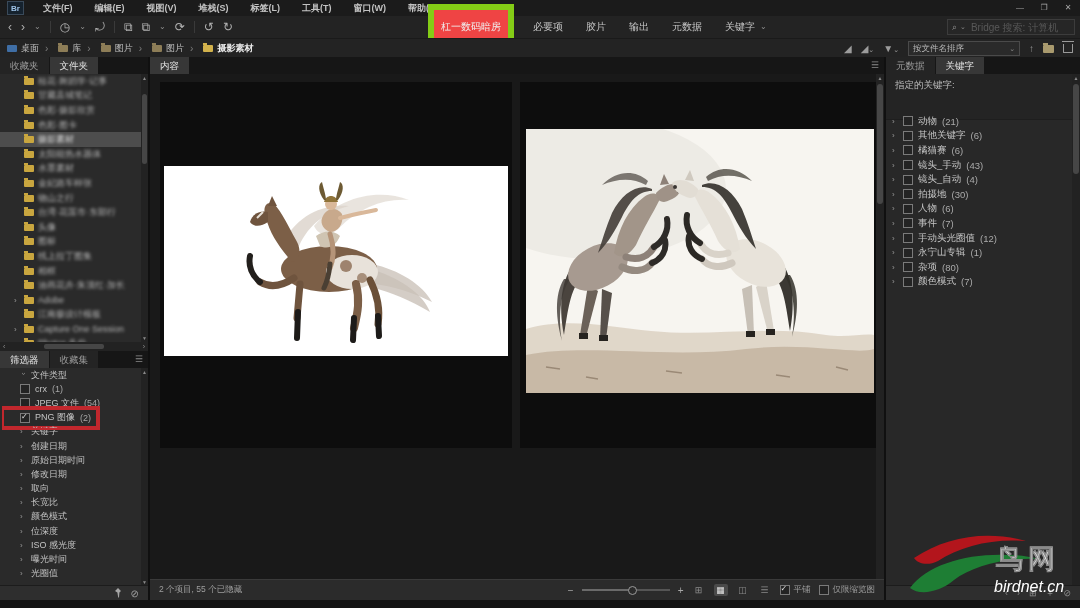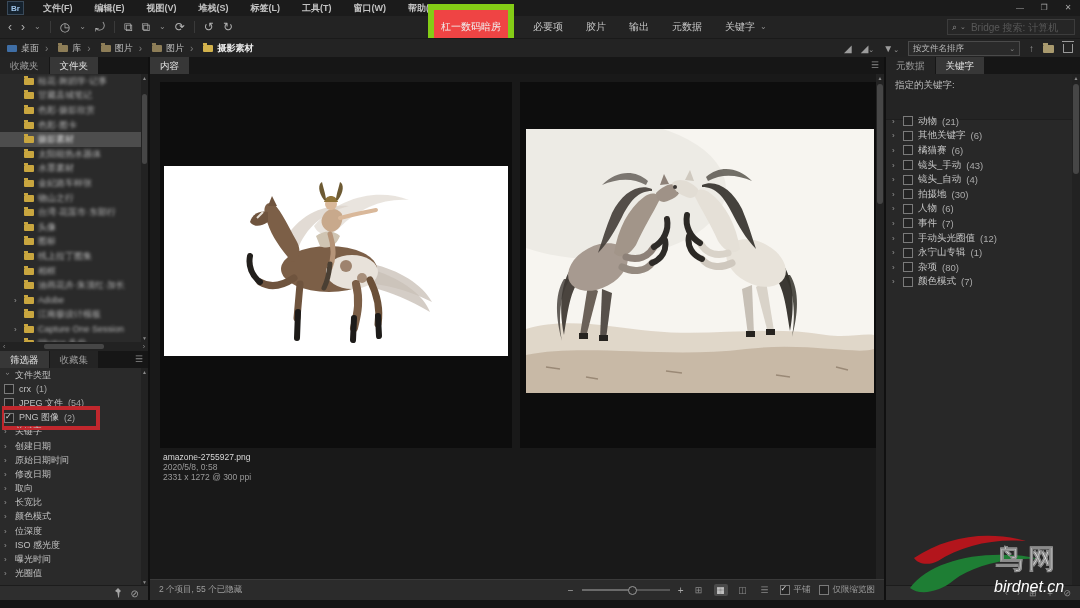--- a/index.html
+++ b/index.html
@@ -73,21 +73,21 @@
   .vscroll{position:absolute;right:0;width:7px;background:#222;}
   .vscroll .vthumb{position:absolute;left:1px;right:1px;background:#464646;border-radius:3px;}
   .varrow{position:absolute;left:0;right:0;text-align:center;font-size:5px;color:#8a8a8a;}
   .tree-vscroll{top:17px;height:268px;}
   .hscroll{position:absolute;left:0;right:0;top:285px;height:9px;background:#222;display:flex;align-items:center;
            justify-content:space-between;font-size:7px;color:#8f8f8f;padding:0 3px;}
   .hthumb{height:5px;width:60px;background:#464646;border-radius:2px;}
 
   .filter-tabs{position:absolute;left:0;right:0;top:294px;justify-content:flex-end;}
   .filter-list{position:absolute;left:0;right:0;top:311px;bottom:14px;overflow:hidden;font-size:9px;}
-  .f-row{height:14.2px;display:flex;align-items:center;gap:5px;padding-left:4px;position:relative;color:#c2c2c2;white-space:nowrap;}
+  .f-row{height:14.2px;display:flex;align-items:center;gap:5px;padding-left:20px;position:relative;color:#c2c2c2;white-space:nowrap;}
   .f-row .fchev{font-size:8px;color:#9a9a9a;width:6px;}
   .f-row .fchev.down{display:inline-block;transform:rotate(90deg);}
   .f-count{color:#a5a5a5;}
   .cb{width:8px;height:8px;border:1px solid #7a7a7a;background:#232323;flex:none;position:relative;}
   .cb.on::after{content:"✓";position:absolute;left:0;top:-2px;font-size:8px;color:#e0e0e0;}
   .f-row.annotated::after{content:"";position:absolute;left:2px;right:50px;top:-3px;bottom:-3px;
                           border:2px solid #c1272d;pointer-events:none;}
   .pin-svg{display:block;}
   .clear-gly{font-size:10px;color:#9d9d9d;}
 
@@ -582,25 +582,20 @@
                 <path d="M100,128 C112,132 122,128 128,118" stroke="#d9d3c9" stroke-width="7" stroke-linecap="round" fill="none"></path>
                 <path d="M128,118 C138,112 143,101 141,90" stroke="#2c2925" stroke-width="6" stroke-linecap="round" fill="none"></path>
                 <path d="M96,138 C108,144 120,142 126,134" stroke="#cfc8be" stroke-width="7" stroke-linecap="round" fill="none"></path>
                 <path d="M126,134 C136,130 141,121 139,111" stroke="#2c2925" stroke-width="6" stroke-linecap="round" fill="none"></path>
               </g>
             </g>
           </svg>
         </div>
       </div>
 
-      <div class="cap" style="left:13px;top:378px;">
-        <div class="fn">amazone-2755927.png</div>
-        <div class="meta">2020/5/8, 0:58</div>
-        <div class="meta">2331 x 1272 @ 300 ppi</div>
-      </div>
     </div>
 
     <div class="vscroll content-vscroll" style="right:0;width:8px;">
       <span class="varrow" style="top:1px;">▲</span>
       <div class="vthumb" style="top:10px;height:120px;"></div>
     </div>
 
     <div class="statusbar">
       <span>2 个项目, 55 个已隐藏</span>
       <span class="sb-right">

